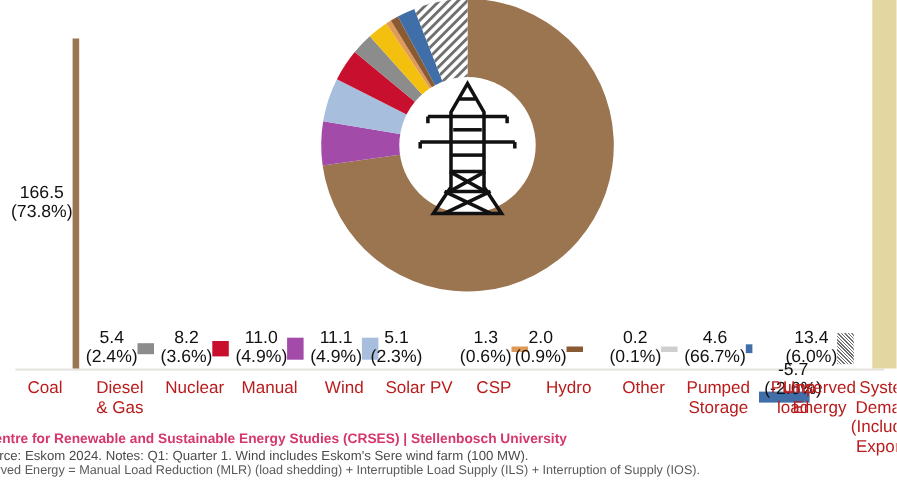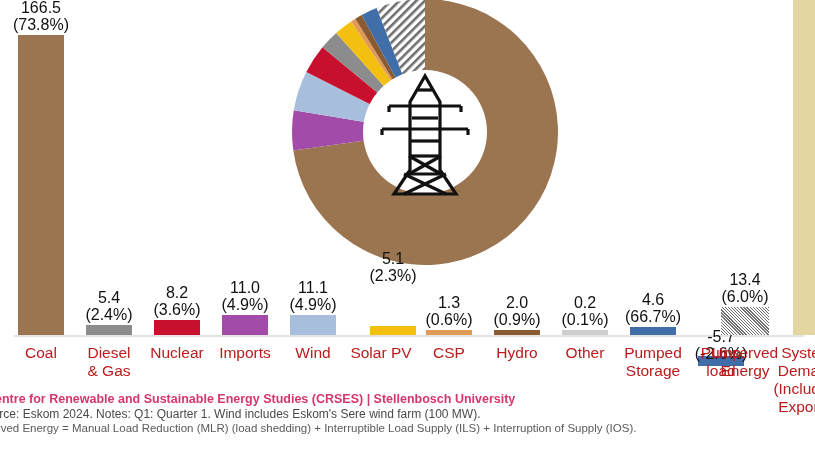--- a/index.html
+++ b/index.html
@@ -33,21 +33,21 @@
     height: 2px;
     background: #e6e4e0;
   }
 
   
   .bar-col {
     position: absolute;
     bottom: 55px;           
     width: 62px;
     display: flex;
-    flex-direction: column;
+    flex-direction: row;
     align-items: center;
     justify-content: flex-end;
     margin-top: 21px;
   }
   .bar-label {
     font-size: 16px;
     line-height: 17px;
     text-align: center;
     white-space: nowrap;
     color: #111;
@@ -221,21 +221,21 @@
         <div class="bar-rect" style="height: 20px; background: rgb(167, 190, 221);"></div>
       </div>
       <div class="bar-col" style="left: 362px; gap: 40px;">
         <div class="bar-label"><span>5.1</span><span class="pct">(2.3%)</span></div>
         <div class="bar-rect" style="height: 9.18919px; background: rgb(244, 192, 16);"></div>
       </div>
       <div class="bar-col" style="left: 418px;">
         <div class="bar-label"><span>1.3</span><span class="pct">(0.6%)</span></div>
         <div class="bar-rect" style="height: 5px; background: rgb(224, 154, 88);"></div>
       </div>
-      <div class="bar-col" style="left: 486px;">
+      <div class="bar-col" style="left: 468px;">
         <div class="bar-label"><span>2.0</span><span class="pct">(0.9%)</span></div>
         <div class="bar-rect" style="height: 5px; background: rgb(138, 90, 50);"></div>
       </div>
       <div class="bar-col" style="left: 554px;">
         <div class="bar-label"><span>0.2</span><span class="pct">(0.1%)</span></div>
         <div class="bar-rect" style="height: 5px; background: rgb(207, 207, 207);"></div>
       </div>
       <div class="bar-col" style="left: 622px;">
         <div class="bar-label"><span>4.6</span><span class="pct">(66.7%)</span></div>
         <div class="bar-rect" style="height: 8.28829px; background: rgb(63, 110, 168);"></div>
@@ -257,21 +257,21 @@
         <span>Coal</span>
       </div>
       <div class="tick" style="left: 72px;">
         <span>Diesel</span>
         <span>&amp; Gas</span>
       </div>
       <div class="tick" style="left: 140px;">
         <span>Nuclear</span>
       </div>
       <div class="tick" style="left: 208px;">
-        <span>Imports</span>
+        <span>Manual</span>
       </div>
       <div class="tick" style="left: 276px;">
         <span>Wind</span>
       </div>
       <div class="tick" style="left: 344px;">
         <span>Solar PV</span>
       </div>
       <div class="tick" style="left: 412px;">
         <span>CSP</span>
       </div>

